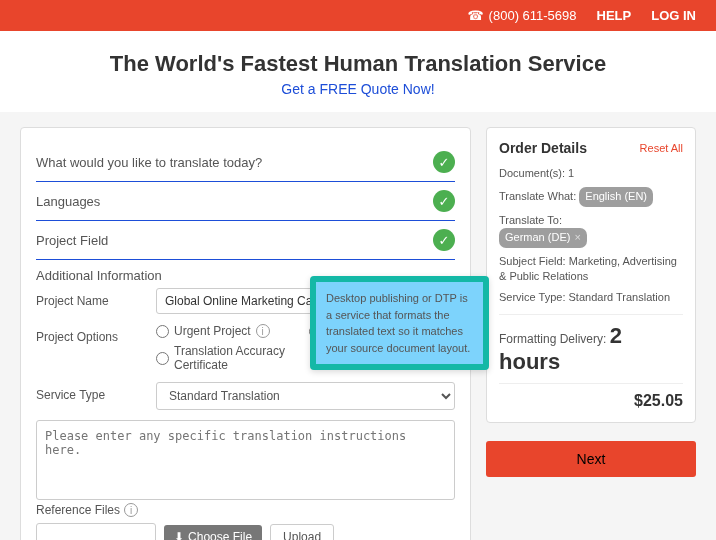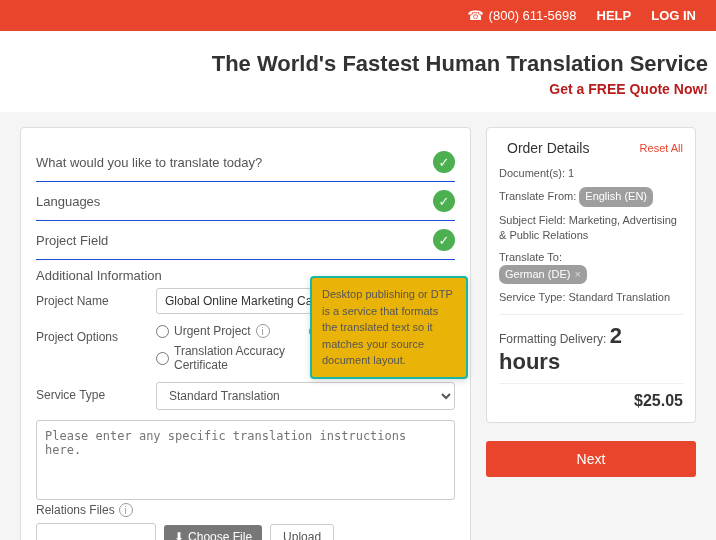--- a/index.html
+++ b/index.html
@@ -14,26 +14,26 @@
       align-items: center;
       padding: 8px 20px;
       gap: 20px;
       font-size: 13px;
     }
     .top-bar .phone { display: flex; align-items: center; gap: 5px; }
     .top-bar a { color: white; text-decoration: none; font-weight: bold; cursor: pointer; }
 
     
     .hero {
-      text-align: right;
+      text-align: center;
       padding: 20px 8px 15px;
       background: white;
     }
     .hero h1 { font-size: 22px; font-weight: bold; color: #333; margin-bottom: 4px; }
-    .hero h2 { font-size: 14px; color: #b91c1c; font-weight: bold; }
+    .hero h2 { font-size: 14px; color: #1d4ed8; font-weight: normal; }
 
     
     .main-content {
       display: flex;
       gap: 15px;
       padding: 15px 20px;
       max-width: 716px;
     }
 
     
@@ -205,23 +205,22 @@
       margin-bottom: 10px;
     }
     .order-details-header {
       display: flex;
       justify-content: space-between;
       align-items: center;
       margin-bottom: 10px;
     }
     .order-details-title {
       font-size: 14px;
-      font-weight: normal;
+      font-weight: bold;
       color: #333;
-      margin-left: 8px;
     }
     .reset-link {
       font-size: 11px;
       color: #e8452c;
       cursor: pointer;
       text-decoration: none;
     }
 
     .detail-row {
       font-size: 11px;
@@ -260,39 +259,39 @@
       justify-content: flex-end;
       align-items: center;
       font-size: 16px;
       font-weight: bold;
       color: #333;
     }
 
     .next-btn {
       width: 100%;
       background: #e8452c;
-      color: #ffffff;
+      color: #000000;
       border: none;
       border-radius: 3px;
       padding: 10px;
       font-size: 14px;
       cursor: pointer;
       margin-top: 8px;
     }
 
     
     .tooltip-box {
       position: absolute;
-      background: #eab308;
-      border: 2px solid #14b8a6;
+      background: #7dd3fc;
+      border: 6px solid #14b8a6;
       border-radius: 4px;
       padding: 8px 10px;
       font-size: 11px;
       color: #555;
-      width: 158px;
+      width: 179px;
       box-shadow: 0 2px 6px rgba(0,0,0,0.15);
       z-index: 100;
       top: 276px;
       left: 310px;
       line-height: 1.5;
     }
   </style>
 </head>
 <body>
 
@@ -368,21 +367,21 @@
           <option>Standard Translation</option>
         </select>
       </div>
     </div>
 
     
     <textarea class="instructions-textarea" placeholder="Please enter any specific translation instructions here." style=""></textarea>
 
     
     <div class="reference-label">
-      <span>Relations Files</span>
+      <span>Reference Files</span>
       <div class="help-circle">i</div>
     </div>
     <div class="file-row">
       <div class="file-input-box"></div>
       <button class="choose-file-btn">
         <span>⬇</span>
         <span>Choose File</span>
       </button>
       <button class="upload-btn">Upload</button>
     </div>
@@ -395,38 +394,38 @@
         <span class="order-details-title">Order Details</span>
         <a class="reset-link">Reset All</a>
       </div>
 
       <div class="detail-row">
         <span>Document(s):</span>
         <span>1</span>
       </div>
 
       <div class="detail-row">
-        <span>Translate From:</span>
+        <span>Translate What:</span>
         <span class="tag">English (EN)</span>
-      </div>
-
-      <div class="detail-row">
-        <span>Subject Field:</span>
-        <span>Marketing, Advertising &amp; Public Relations</span>
       </div>
 
       <div class="detail-row">
         <span>Translate To:</span><br>
         <span class="tag">
           <span>German (DE)</span>
           <span class="x">×</span>
         </span>
       </div>
 
       <div class="detail-row">
+        <span>Subject Field:</span>
+        <span>Marketing, Advertising &amp; Public Relations</span>
+      </div>
+
+      <div class="detail-row">
         <span>Service Type:</span>
         <span>Standard Translation</span>
       </div>
 
       <hr class="divider">
 
       <div class="delivery-row">
         <span>Formatting Delivery:</span>
         <span class="delivery-time">2 hours</span>
       </div>

